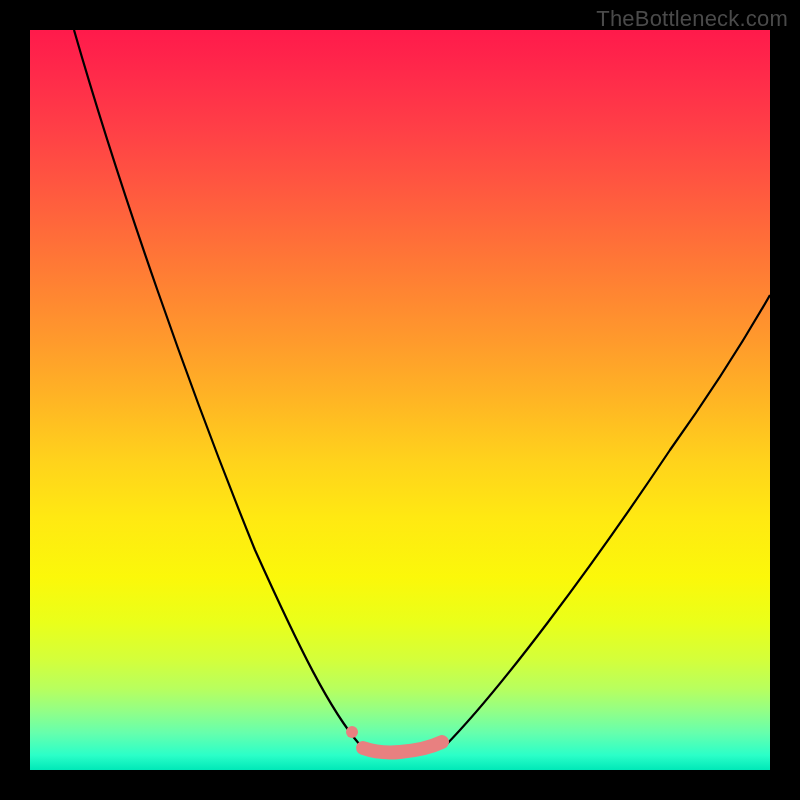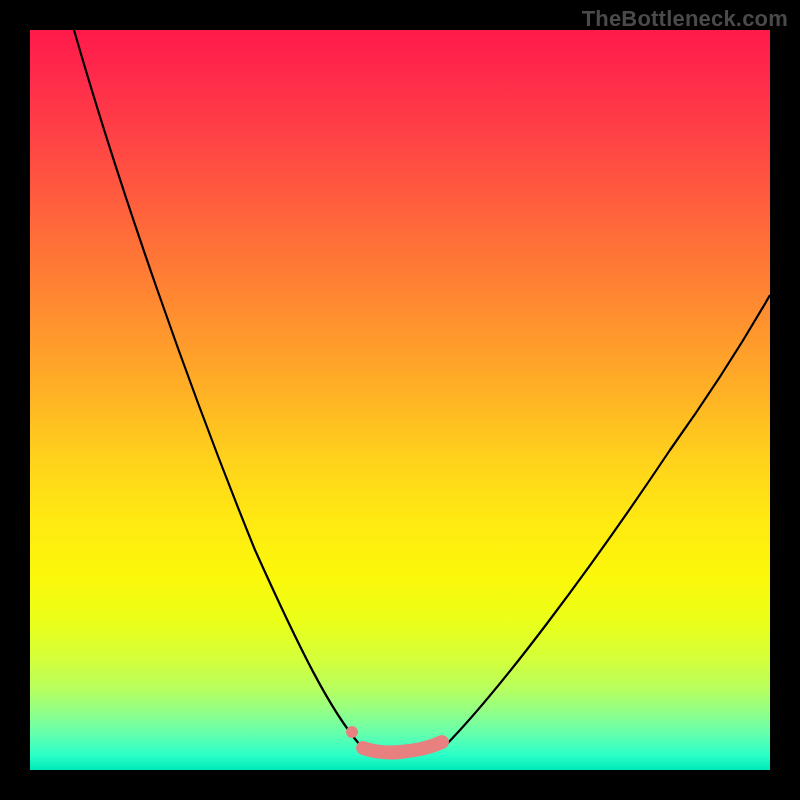--- a/index.html
+++ b/index.html
@@ -16,21 +16,21 @@
     width: 800px;
     height: 800px;
     background: #000;
   }
   .watermark {
     position: absolute;
     top: 6px;
     right: 12px;
     color: #4a4a4a;
     font-size: 22px;
-    font-weight: 700;
+    font-weight: 400;
     letter-spacing: 0.2px;
     z-index: 5;
   }
   .plot {
     position: absolute;
     left: 30px;
     top: 30px;
     width: 740px;
     height: 740px;
     

